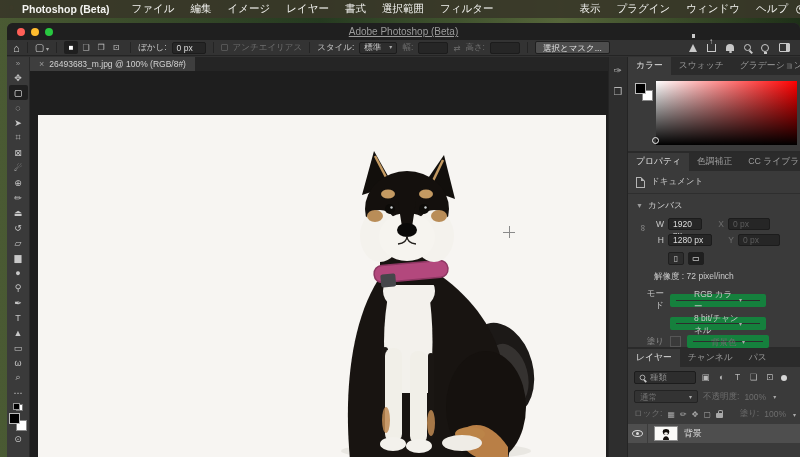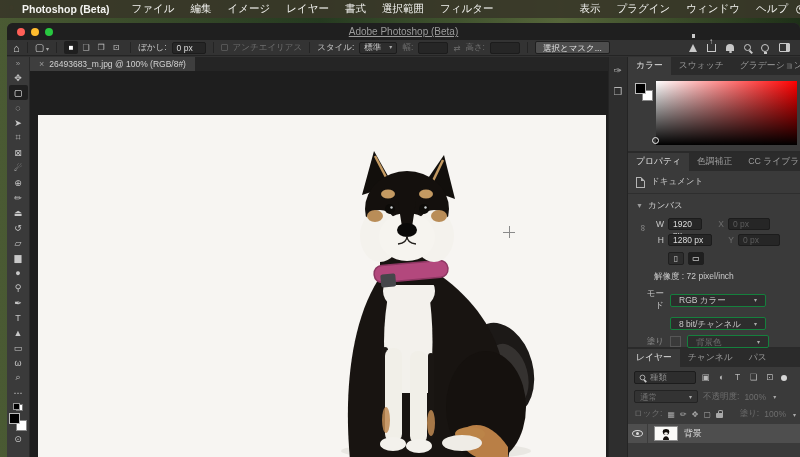--- a/index.html
+++ b/index.html
@@ -137,22 +137,22 @@
   .dim-row .lab { width:10px; text-align:right; color:#c9c9c9; }
   .dim-row .lab2 { width:10px; text-align:right; color:#6e6e6e; margin-left:8px; }
   .linkchain { position:absolute; left:12px; top:52px; color:#9a9a9a; font-size:9px; transform:rotate(90deg); }
   .orient-row { display:flex; gap:4px; padding:4px 0 2px 40px; }
   .orient-row span { width:16px; height:13px; background:#2d2d2d; border:1px solid #1f1f1f; border-radius:2px;
     color:#c9c9c9; font-size:8px; text-align:center; line-height:12px; }
   .orient-row span.on { background:#1f1f1f; color:#fff; }
   .res-row { padding:4px 0 2px 26px; color:#c9c9c9; }
   .mode-row { display:flex; align-items:center; gap:6px; padding:3px 0 2px 12px; }
   .mode-row .ml { width:24px; text-align:right; color:#c9c9c9; }
-  .sel2 { background:#2d2d2d; border:1px solid #15803d; border-radius:2px; height:13px; line-height:12px;
-    padding:0 8px; display:inline-flex; align-items:center; justify-content:space-between; width:96px; }
+  .sel2 { background:#2d2d2d; border:6px solid #15803d; border-radius:2px; height:13px; line-height:12px;
+    padding:0 18px; display:inline-flex; align-items:center; justify-content:space-between; width:96px; }
   .sel2 .caret { margin-left:auto; }
   .fill-row { display:flex; align-items:center; gap:6px; padding:3px 0 0 12px; }
   .fill-row .ml { width:24px; text-align:right; color:#8e8e8e; }
   .fill-sw { width:11px; height:11px; background:#3a3a3a; border:1px solid #565656; }
 
   
   .layersbody { flex:1; position:relative; color:#c9c9c9; }
   .lfilter { display:flex; align-items:center; gap:3px; padding:4px 4px 3px 6px; }
   .lfilter .srch { display:inline-flex; align-items:center; gap:4px; background:#2d2d2d; border:1px solid #1c1c1c;
     border-radius:2px; height:13px; padding:0 4px; width:62px; color:#8e8e8e; }

